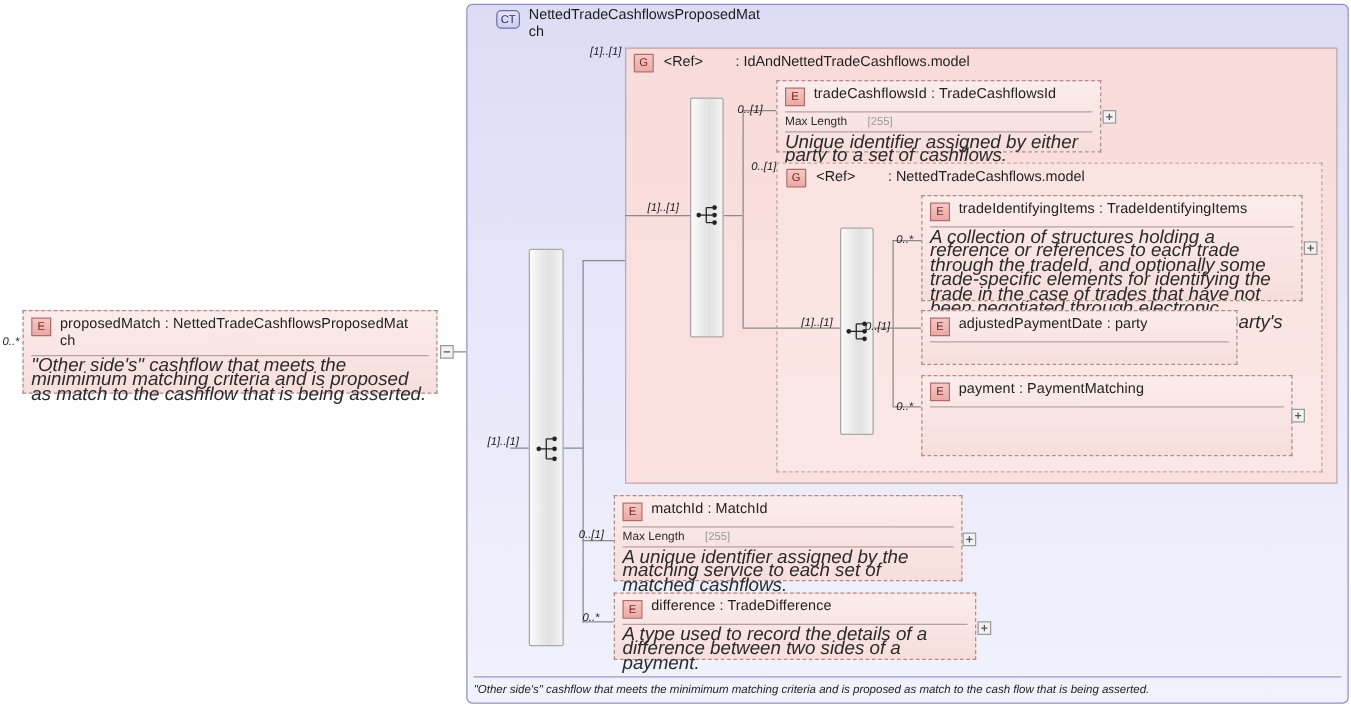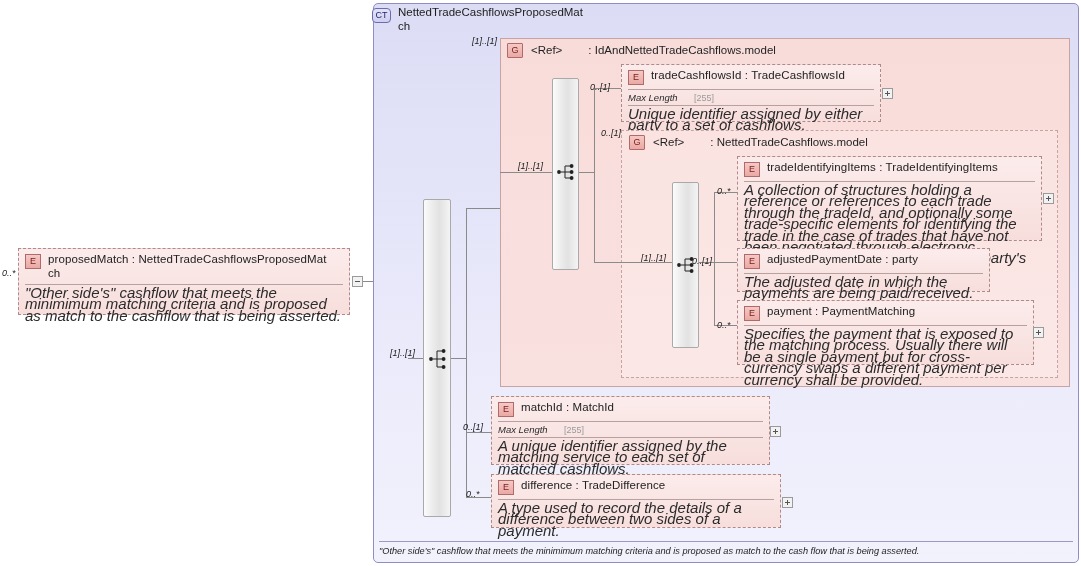--- a/index.html
+++ b/index.html
@@ -61,21 +61,20 @@
     background: #b9a0a0;
     margin: 0 6px;
   }
   .facet-row {
     display: flex;
     align-items: baseline;
     padding: 2px 6px 2px 6px;
     font-size: 9.5px;
   }
   .facet-name {
-    font-style: italic;
     color: #2b2b2b;
     min-width: 66px;
   }
   .facet-val { color: #9a9a9a; font-size: 9px; text-align: right; }
   .node-doc {
     padding: 2px 6px 4px 6px;
     font-size: 15px;
     font-style: italic;
     color: #2b2b2b;
     line-height: 11.4px;
@@ -184,21 +183,21 @@
         <span>ch</span>
       </span>
     </div>
     <div class="node-sep"></div>
     <div class="node-doc">"Other side's" cashflow that meets the minimimum matching criteria and is proposed as match to the cashflow that is being asserted.</div>
   </div>
   <div class="expander" style="left:352px; top:276px;"></div>
   <div class="hline" style="left:363px; top:281px; width:10px;"></div>
 
   <div class="ct-box" style="left:373px; top:3px; width:706px; height:560px;"></div>
-  <div style="position:absolute; left:372px; top:7px; display:flex; align-items:flex-start;">
+  <div style="position:absolute; left:397px; top:7px; display:flex; align-items:flex-start;">
     <span class="kind-badge ct">CT</span>
     <span class="ct-title" style="position:relative; left:0; top:-1px; margin-left:7px;">
       <span>NettedTradeCashflowsProposedMat</span><br>
       <span>ch</span>
     </span>
   </div>
   <div class="ct-footer-sep" style="left:379px; top:541px; width:694px;"></div>
   <div class="ct-footer-doc" style="left:379px; top:546px; width:694px;">"Other side's" cashflow that meets the minimimum matching criteria and is proposed as match to the cash flow that is being asserted.</div>
 
   <div class="card" style="left:390px; top:348px;">[1]..[1]</div>
@@ -311,31 +310,29 @@
   </div>
   <div class="expander plus" style="left:1043px; top:193px;"></div>
 
   <div class="card" style="left:692px; top:256px;">0..[1]</div>
   <div class="node" style="left:737px; top:248px; width:253px; height:44px;">
     <div class="node-head">
       <span class="kind-badge">E</span>
       <span class="node-title">adjustedPaymentDate : party</span>
     </div>
     <div class="node-sep"></div>
-    <div class="node-doc">The adjusted date in which the payments are being paid/received.</div>
   </div>
 
   <div class="card" style="left:717px; top:320px;">0..*</div>
   <div class="node" style="left:737px; top:300px; width:297px; height:65px;">
     <div class="node-head">
       <span class="kind-badge">E</span>
       <span class="node-title">payment : PaymentMatching</span>
     </div>
     <div class="node-sep"></div>
-    <div class="node-doc">Specifies the payment that is exposed to the matching process. Usually there will be a single payment but for cross-currency swaps a different payment per currency shall be provided.</div>
   </div>
   <div class="expander plus" style="left:1033px; top:327px;"></div>
 
   <div class="card" style="left:463px; top:422px;">0..[1]</div>
   <div class="node" style="left:491px; top:396px; width:279px; height:69px;">
     <div class="node-head">
       <span class="kind-badge">E</span>
       <span class="node-title">matchId  : MatchId</span>
     </div>
     <div class="node-sep"></div>

